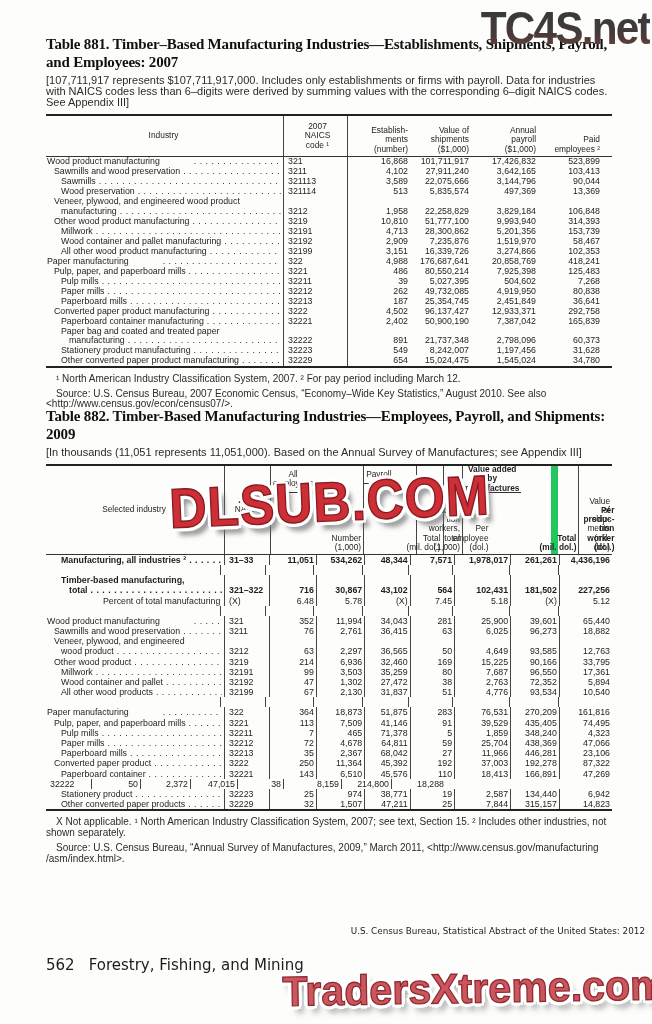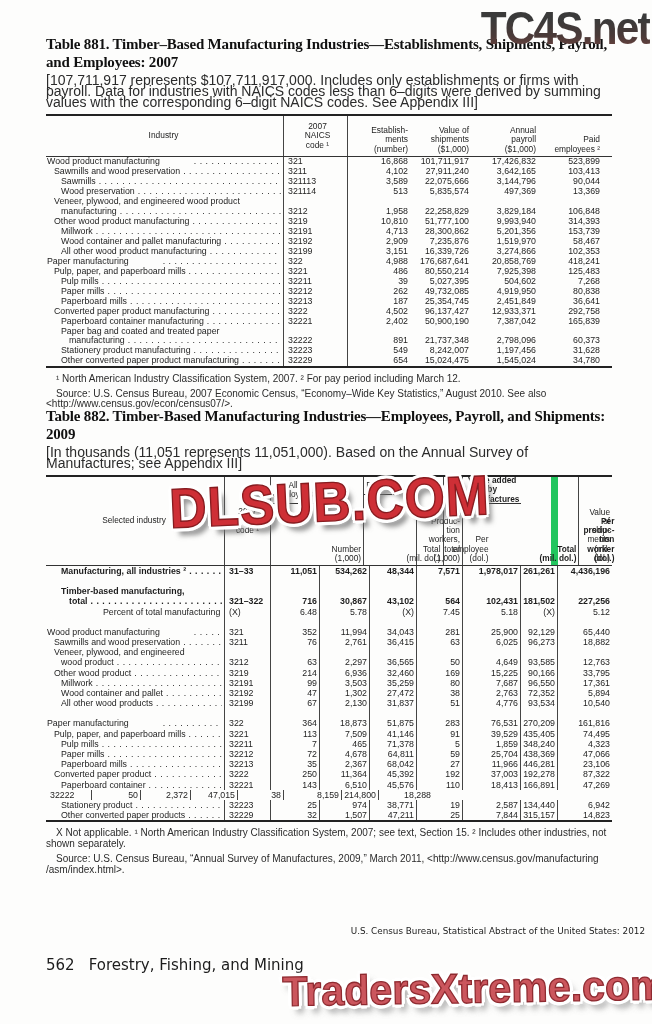--- a/index.html
+++ b/index.html
@@ -4,21 +4,21 @@
 <style>
   html,body{margin:0;padding:0;}
   body{background:#e8e8e8;font-family:"Liberation Sans",sans-serif;}
   .page{position:relative;width:652px;height:1024px;background:#fdfdfc;overflow:hidden;color:#222;}
 
   .abs-block{position:absolute;left:46px;width:566px;}
   #block1{top:36px;}
   #block2{top:408px;}
 
   .tbl-title{font-family:"Liberation Serif",serif;font-weight:bold;font-size:15px;line-height:17.5px;color:#111;margin:0 0 4px 0;letter-spacing:-0.2px;}
-  .headnote{font-size:14px;line-height:11px;color:#2b2b2b;margin:0 0 6px 0;}
+  .headnote{font-size:11px;line-height:11px;color:#2b2b2b;margin:0 0 6px 0;}
 
   
   .dtable{border-top:2px solid #222;border-bottom:2px solid #222;font-size:8.8px;color:#1d1d1d;}
   .thead{display:flex;align-items:stretch;border-bottom:1px solid #333;font-size:8.4px;line-height:9.3px;}
   .hcell{box-sizing:border-box;display:flex;flex-direction:column;}
   .h-center{justify-content:center;align-items:center;text-align:center;}
   .h-rb{justify-content:flex-end;align-items:flex-end;text-align:right;padding:2px 2px 2px 0;}
   .tbody{}
   .trow{display:flex;align-items:stretch;line-height:9.6px;}
   .trow.bold{font-weight:bold;}
@@ -40,21 +40,21 @@
   #t881 .c-est{width:62px;}
   #t881 .c-ship{width:61px;align-items:flex-end;}
   #t881 .c-pay{width:67px;}
   #t881 .c-emp{width:74px;}
   #t881 .c-emp.num,#t881 .h-emp{padding-right:12px;}
   #t881 .thead{height:40px;}
   #t881 .trow .tcell{padding-top:0.4px;}
 
   
   .w-ind{width:179px;} .w-code{width:46px;} .w-n1{width:49px;} .w-n2{width:50px;}
-  .w-n3{width:47px;} .w-n4{width:46px;} .w-n5{width:58px;} .w-n6{width:37px;} .w-n7{width:54px;}
+  .w-n3{width:47px;} .w-n4{width:46px;} .w-n5{width:58px;} .w-n6{width:37px;margin-left:13px;} .w-n7{width:54px;}
   #t882 .tcell,#t882 .hcell{border-right:1px solid #444;}
   #t882 .tcell:last-child,#t882 .hcell.last,#t882 .hgroup-col:last-child .hcell{border-right:none;}
   #t882 .c-ind{padding-right:2px;}
   #t882 .c-code{padding-left:4px;}
   #t882 .trow{line-height:10.2px;}
   #t882 .thead{height:88px;font-size:8.3px;line-height:9.2px;}
   .hgroup{display:flex;flex-direction:row;box-sizing:border-box;}
   .hgroup-title{text-align:center;border-bottom:1px solid #333;padding:2px 2px 2px 2px;display:flex;flex-direction:column;justify-content:center;}
   .hgroup-body{display:flex;flex:1 1 auto;align-items:stretch;}
   .hgroup-col{display:flex;flex-direction:column;box-sizing:border-box;}
@@ -803,21 +803,21 @@
             <div class="tcell num w-n3">
               <div>34,043</div>
             </div>
             <div class="tcell num w-n4">
               <div>281</div>
             </div>
             <div class="tcell num w-n5">
               <div>25,900</div>
             </div>
             <div class="tcell num w-n6">
-              <div>92,129</div>
+              <div>39,601</div>
             </div>
             <div class="tcell num w-n7">
               <div>65,440</div>
             </div>
           </div>
           <div class="trow">
             <div class="tcell w-ind c-ind">
               <div class="lab L1">
                 <span class="txt">Sawmills and wood preservation</span>
                 <div class="dots"></div>

